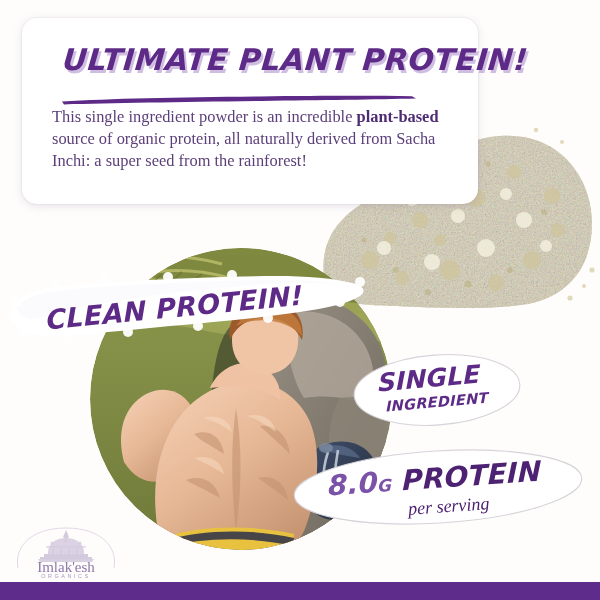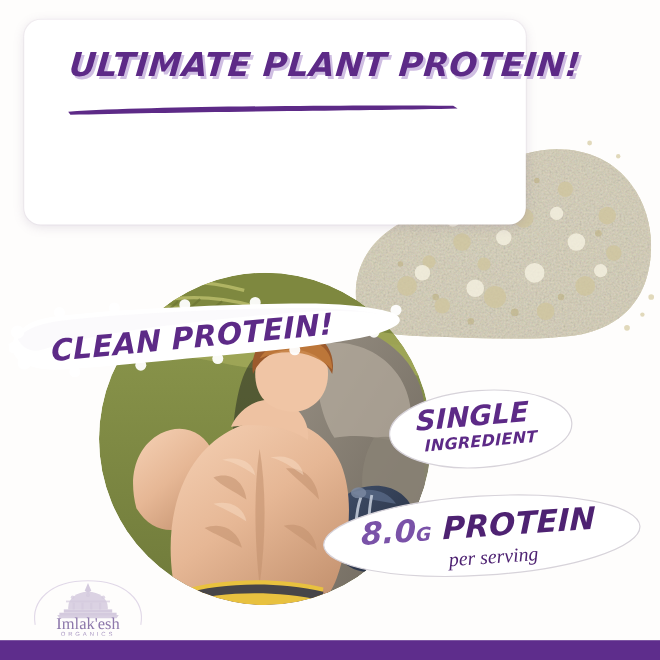--- a/index.html
+++ b/index.html
@@ -90,21 +90,21 @@
   .callout-protein .unit{color:#7a52a8;font-size:17px;}
   .callout-protein .word{color:#4e2272;}
   .callout-protein .line2{
     left:116px;top:48px;
     font-family:"Liberation Serif","DejaVu Serif",serif;
     font-size:18px;font-style:italic;color:#4e2272;
     transform:rotate(-4deg);
   }
 
   
-  .logo{position:absolute;left:22px;top:522px;width:116px;height:56px;}
+  .logo{position:absolute;left:8px;top:522px;width:116px;height:56px;}
   .logo svg{display:block;}
 
   
   .bottom-bar{position:absolute;left:0;top:582px;width:600px;height:18px;background:#5e2d8c;}
 </style>
 </head>
 <body style="background: rgb(253, 252, 251);">
 
 <div class="stage">
 
@@ -194,20 +194,23 @@
   <div class="info-card">
 
     <div class="headline-wrap">
       <div class="headline">ULTIMATE PLANT PROTEIN!</div>
       <svg class="headline-underline" width="360" height="14" viewBox="0 0 360 14">
         <path d="M2,9.5 C50,6.5 120,5.2 200,4.4 C258,3.8 312,3.6 352,4.2
                  L356,6.6 C316,7.6 262,8.2 202,9.0 C122,10.0 52,11.2 4,12.4 Z" fill="#5d2a87"></path>
       </svg>
     </div>
 
+    <div class="body-copy">
+      <span>This single ingredient powder is an incredible </span><b>plant-based</b><span> source of organic protein, all naturally derived from Sacha Inchi: a super seed from the rainforest!</span>
+    </div>
   </div>
 
   <div class="photo-circle">
     <svg width="302" height="302" viewBox="0 0 302 302">
       <defs>
         <clipPath id="circ">
             <circle cx="151" cy="151" r="151"></circle>
           </clipPath>
         <linearGradient id="sky" x1="0" y1="0" x2="0" y2="1">
           <stop offset="0%" stop-color="#8f9a4e"></stop>

